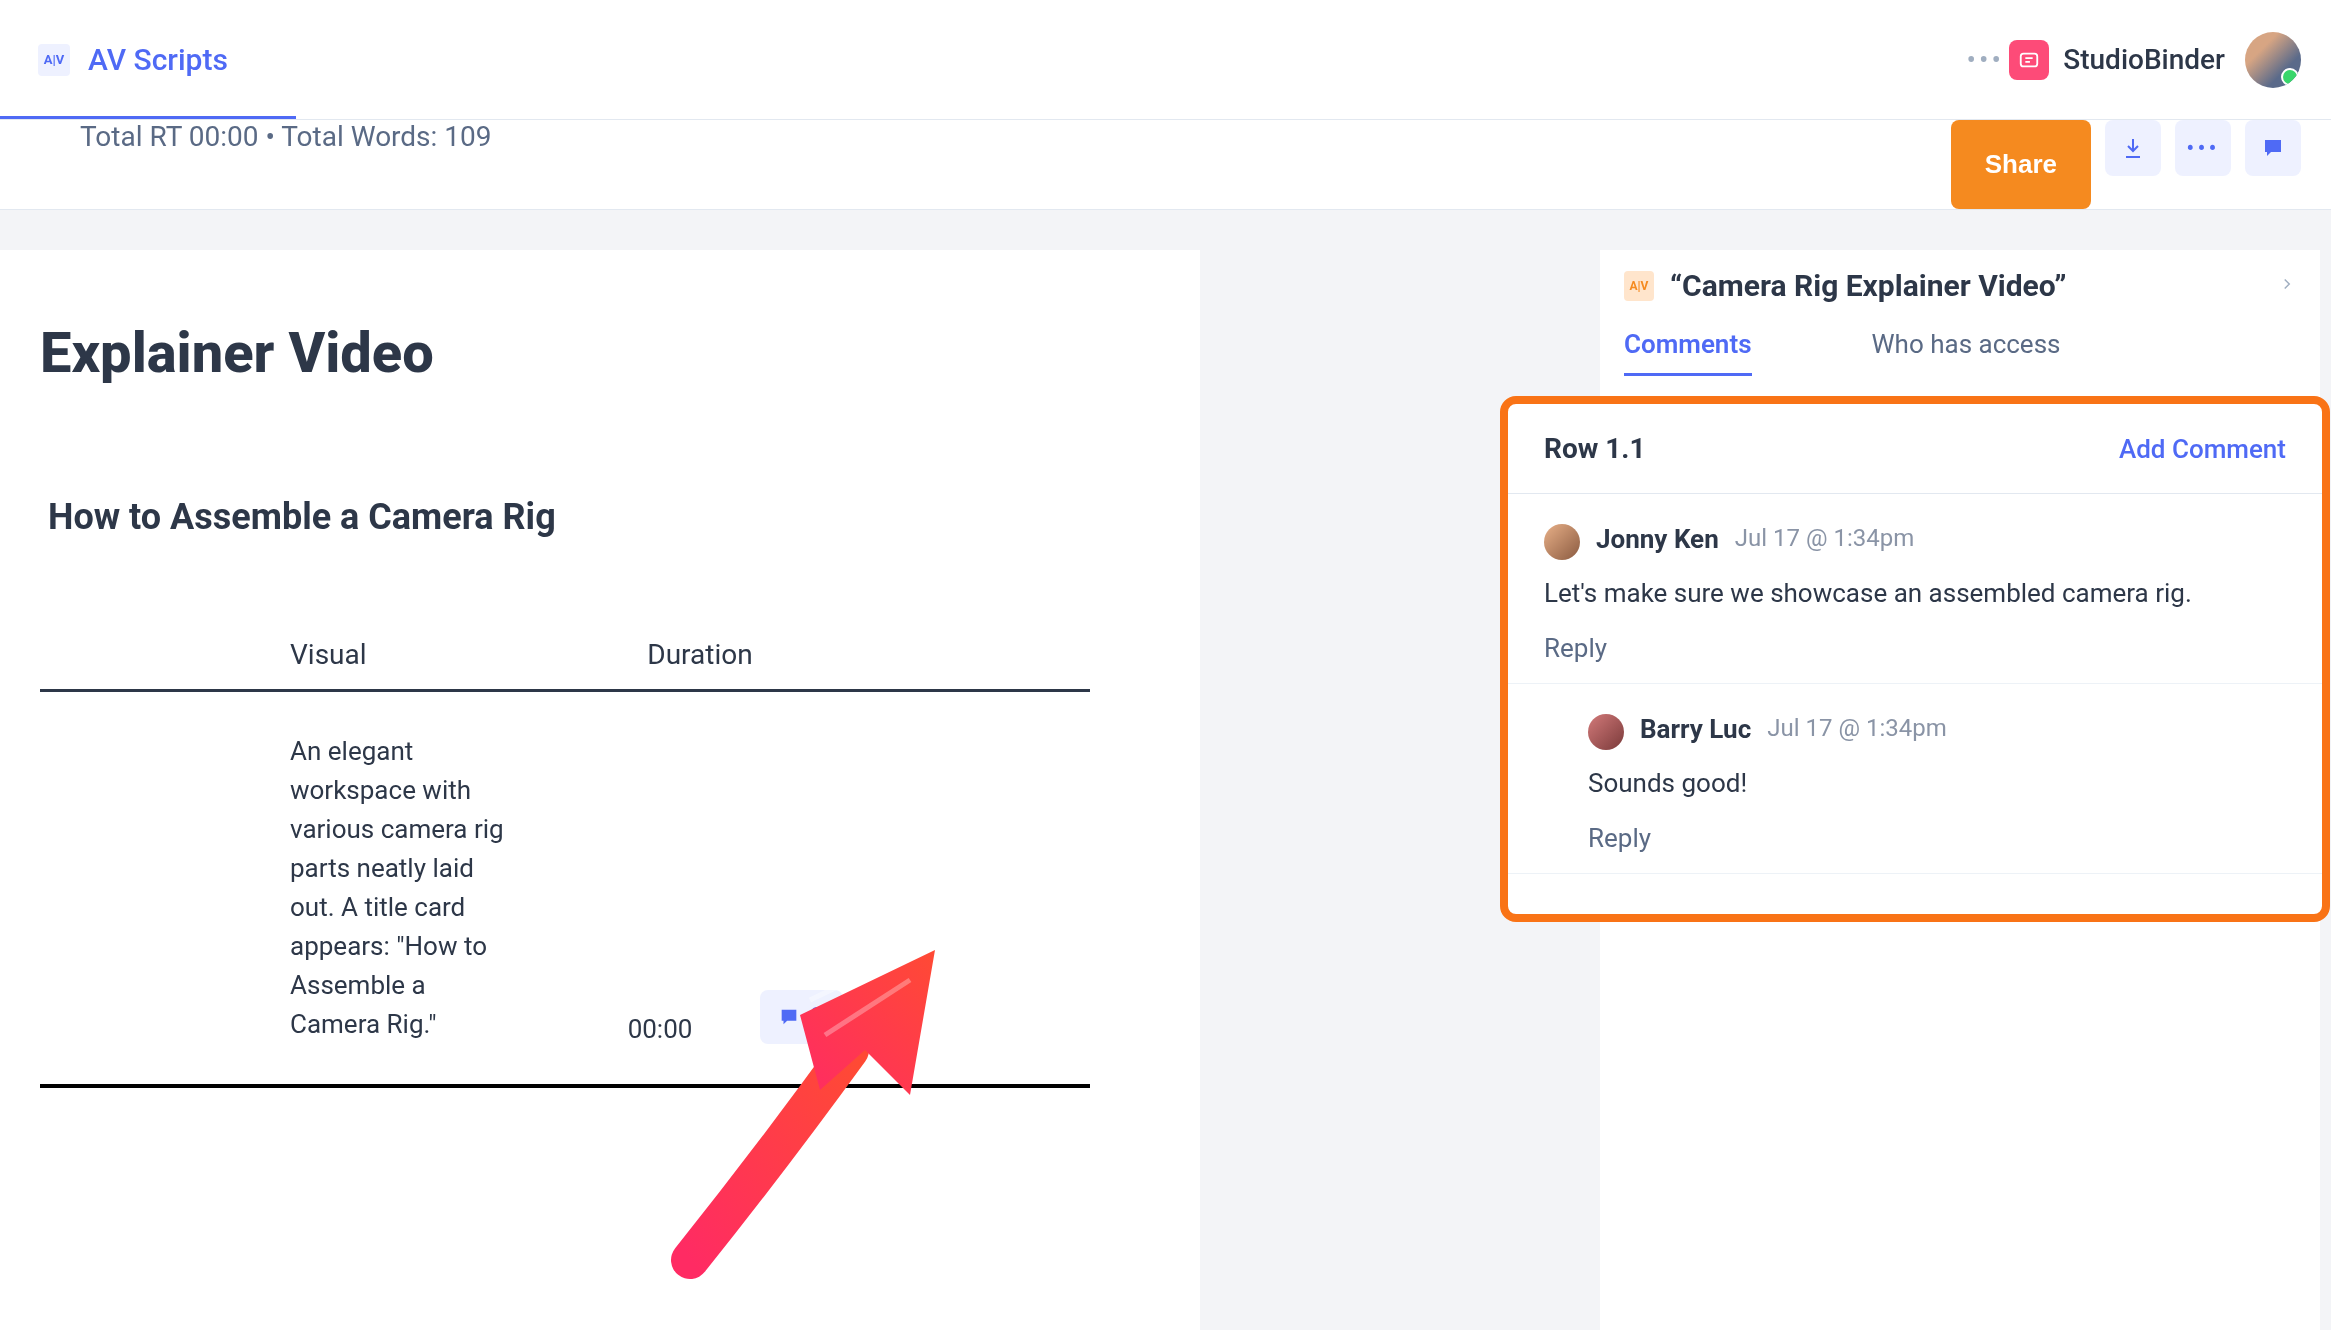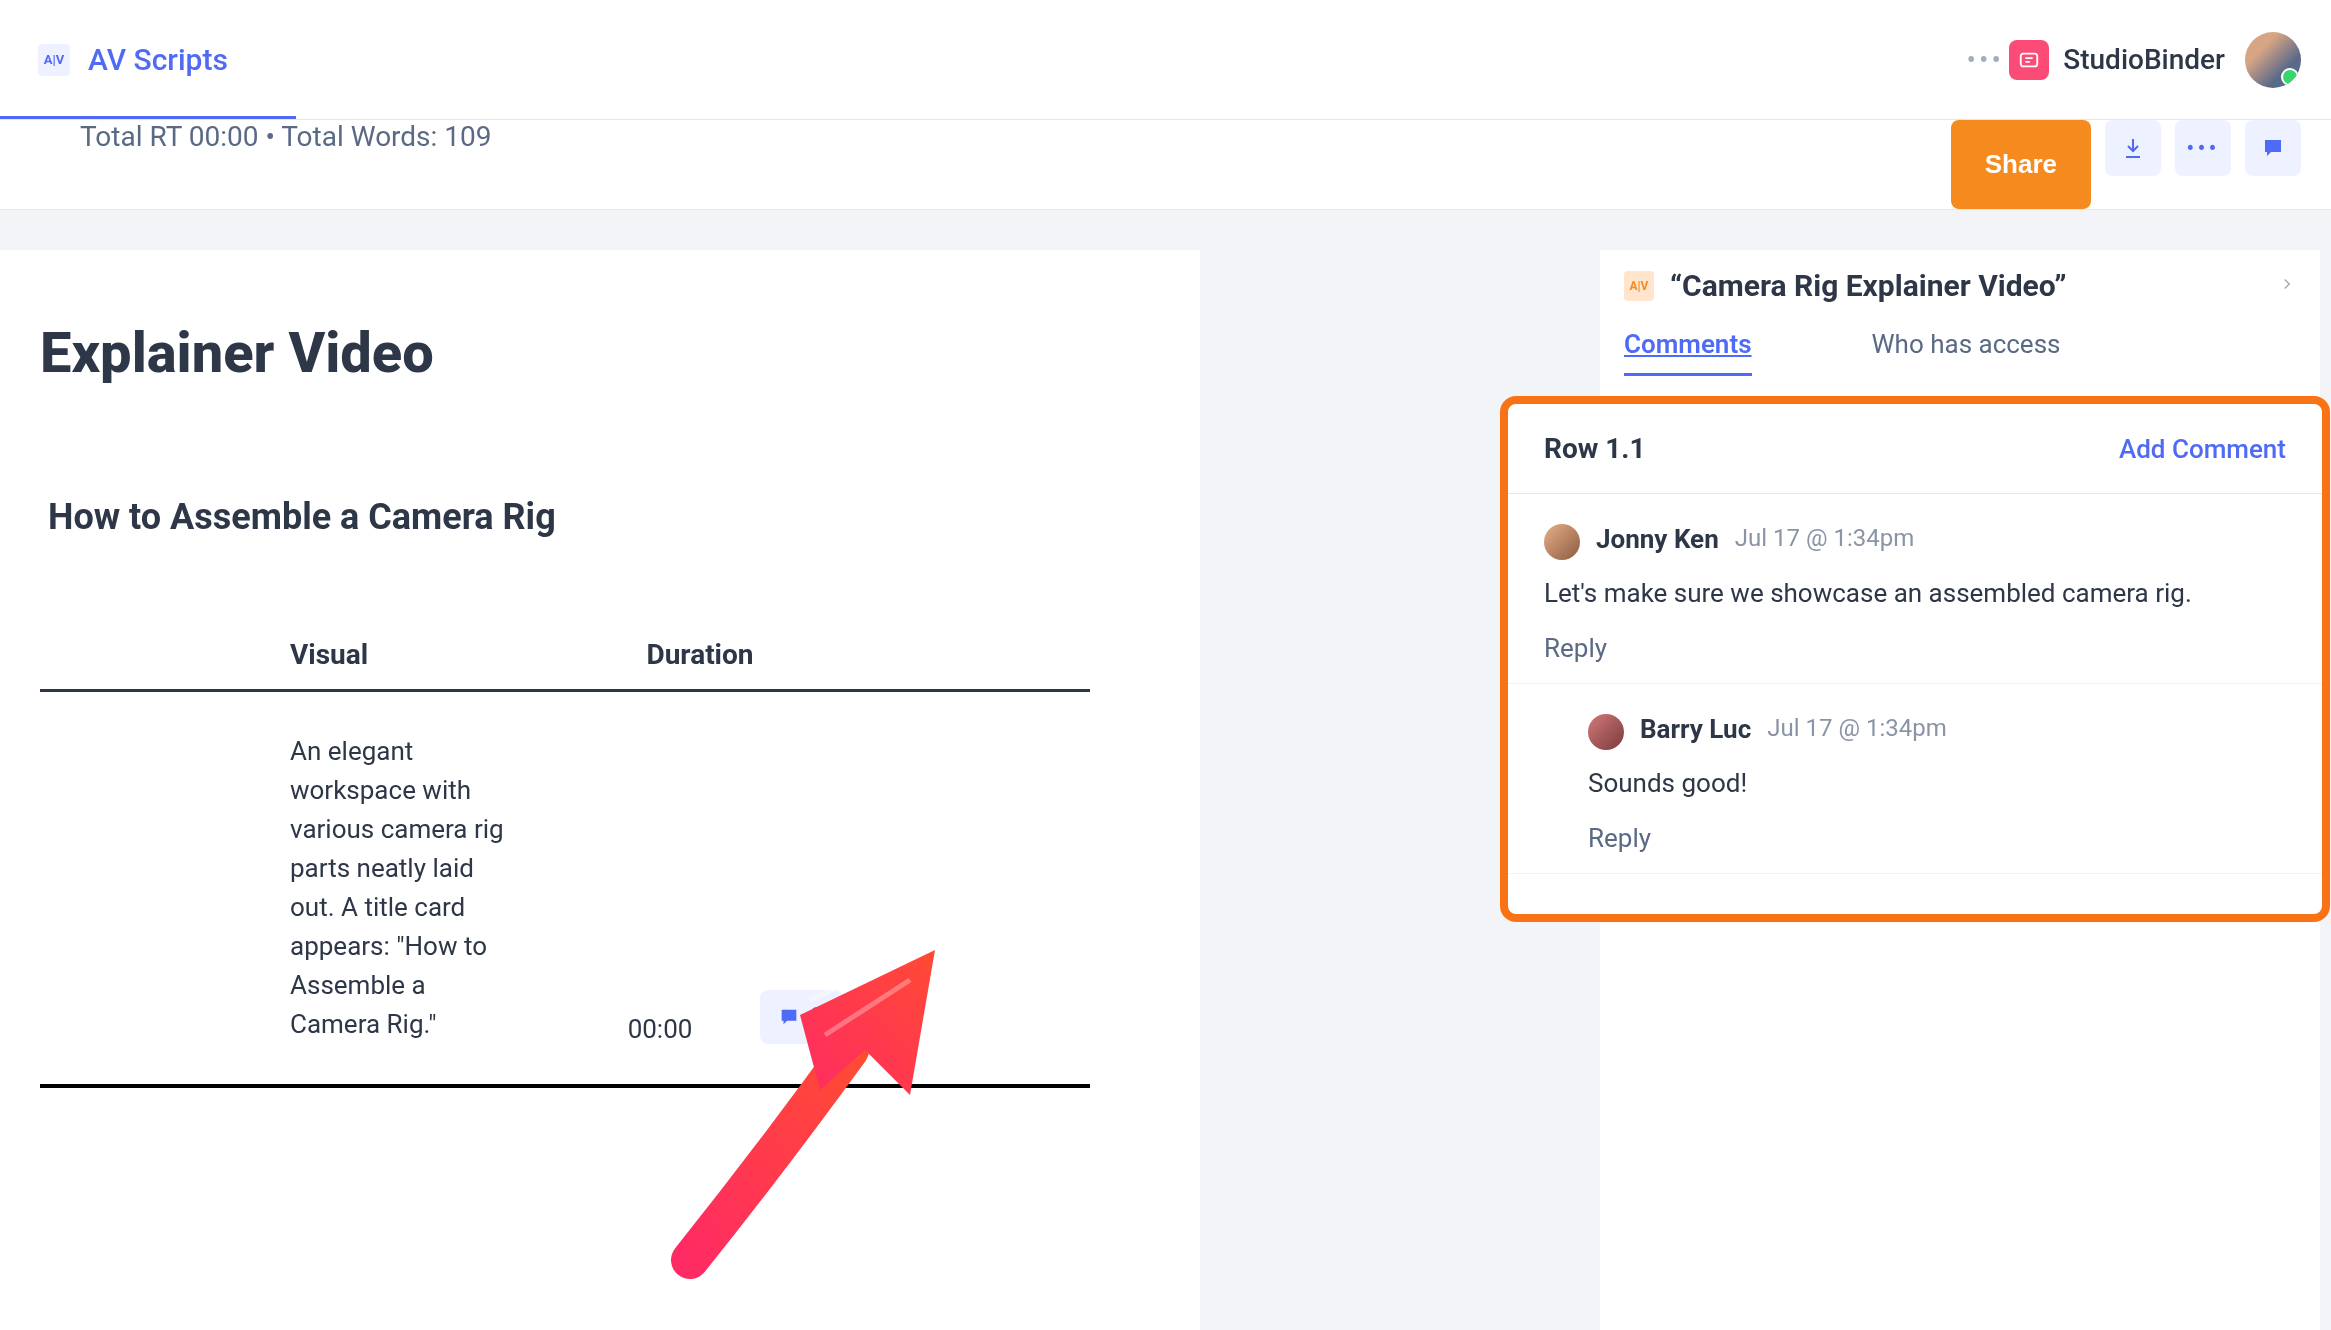--- a/index.html
+++ b/index.html
@@ -91,21 +91,21 @@
   gap: 0;
 }
 .doc-panel {
   background:#fff; width: 1200px; margin-left:0;
   padding: 70px 40px 40px 40px;
 }
 .doc-title { font-size:56px; font-weight:800; color:#2d3748; margin-bottom: 110px; }
 .doc-subtitle { font-size:36px; font-weight:700; color:#2d3748; margin-bottom: 100px; margin-left:8px;}
 .table { width: 1050px; }
 .thead { display:flex; border-bottom:3px solid #2d3748; padding-bottom:18px; }
-.th { font-size:28px; font-weight:700; color:#2d3748; }
+.th { font-size:28px; font-weight:400; color:#2d3748; }
 .th-visual { width:520px; padding-left:250px; }
 .th-duration { width:280px; text-align:center; }
 .trow { display:flex; padding:40px 0; border-bottom:4px solid #000000; align-items:flex-end; }
 .td-visual { width:520px; padding-left:250px; font-size:26px; color:#2d3748; line-height:1.5; padding-right:40px;}
 .td-duration { width:200px; font-size:26px; color:#2d3748; text-align:center; padding-top:4px;}
 .comment-chip {
   background:#eef1ff; color:#4f6af5; border-radius:8px;
   padding:12px 18px; display:flex;align-items:center;gap:10px;
   font-size:26px; font-weight:600;
 }
@@ -123,21 +123,21 @@
   width:30px;height:30px;background:#ffe5cc;border-radius:4px;
   display:flex;align-items:center;justify-content:center;
   font-size:12px;color:#f58a1f;font-weight:700;
 }
 .side-title { font-size:30px; font-weight:700; color:#2d3748; flex:1;}
 .collapse-btn { color:#a0aec0; font-size:22px; }
 .side-tabs {
   display:flex; padding: 18px 24px 0 24px; gap:120px;
 }
 .side-tab { font-size:26px; color:#5a6a85; padding-bottom:14px; cursor:pointer;}
-.side-tab.active { color:#4f6af5; font-weight:600; border-bottom:3px solid #4f6af5;text-decoration:underline;}
+.side-tab.active { color:#4f6af5; font-weight:600; border-bottom:3px solid #4f6af5;}
 
 
 .highlight-box {
   border: 8px solid #f97316; border-radius:16px;
   margin: 20px -10px 16px -100px;
   background:#fff;
   padding-bottom: 40px;
 }
 .row-header {
   display:flex; align-items:center; justify-content:space-between;

